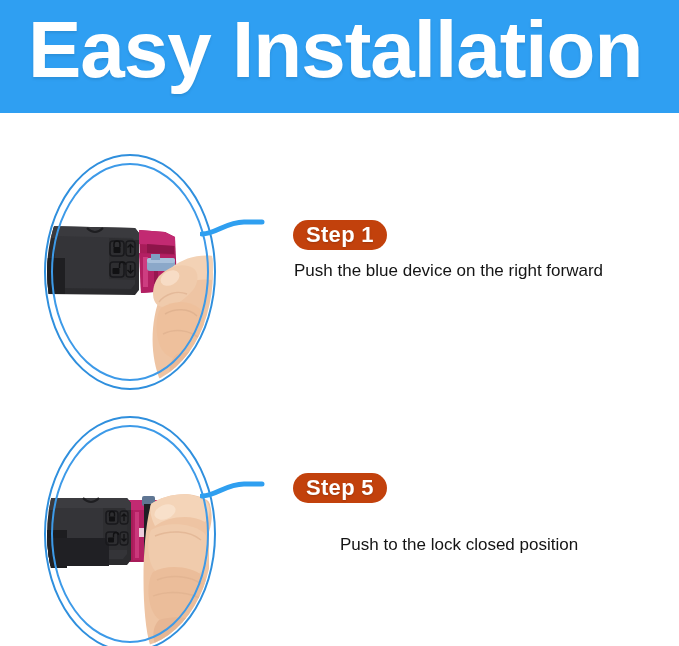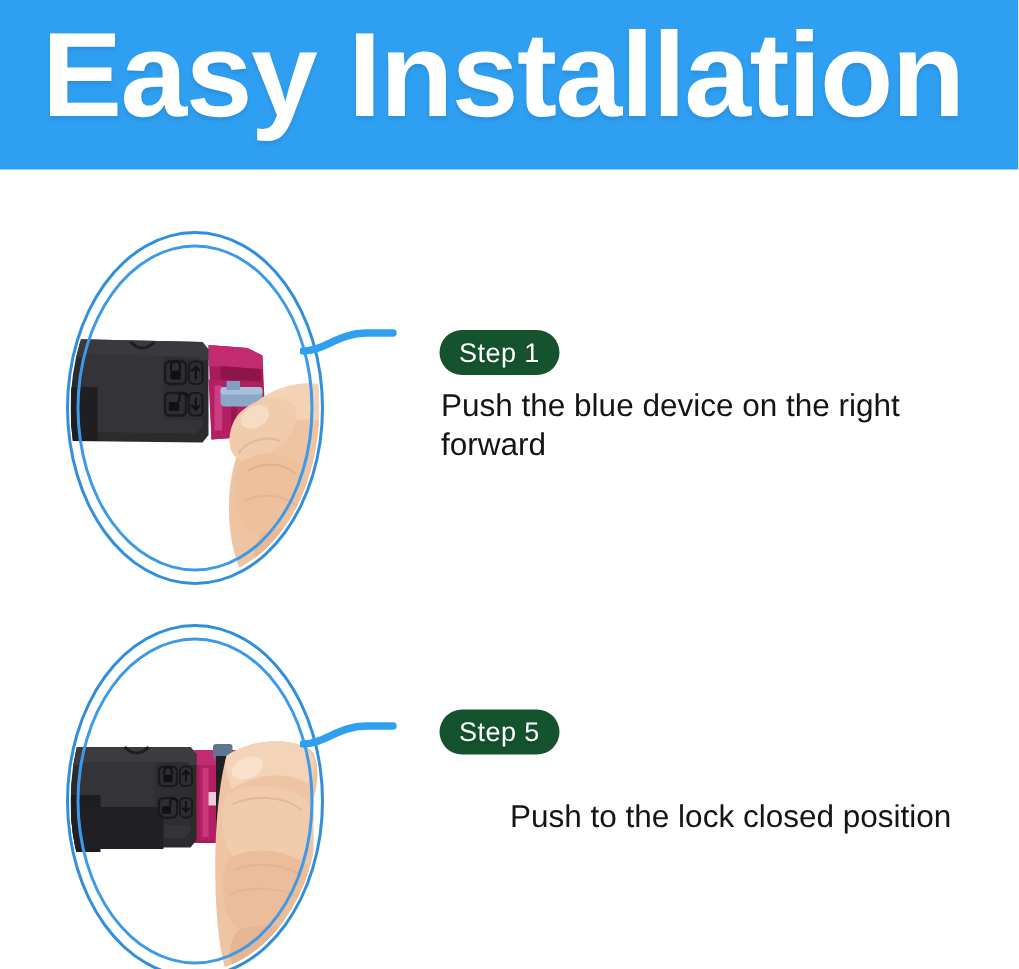--- a/index.html
+++ b/index.html
@@ -95,38 +95,38 @@
     height: 40px;
     pointer-events: none;
   }
 
   
   .badge {
     position: absolute;
     height: 30px;
     padding: 0 13px;
     border-radius: 16px;
-    background: #14532d;
+    background: #c2410c;
     color: #ffffff;
-    font-size: 18px;
-    font-weight: normal;
+    font-size: 22px;
+    font-weight: bold;
     line-height: 30px;
     letter-spacing: 0.3px;
     white-space: nowrap;
     text-shadow: 0 1px 2px rgba(0,0,0,0.18);
     box-sizing: border-box;
   }
   #badge-1 { left: 293px; top: 220px; }
   #badge-2 { left: 293px; top: 473px; }
 
   .step-desc {
     position: absolute;
     left: 294px;
     width: 350px;
-    font-size: 21px;
+    font-size: 17px;
     color: #141414;
     line-height: 26px;
   }
   #desc-1 { top: 258px; }
   #desc-2 { top: 532px; margin-left: 46px; }
 </style>
 </head>
 <body>
 
 <div class="banner">

